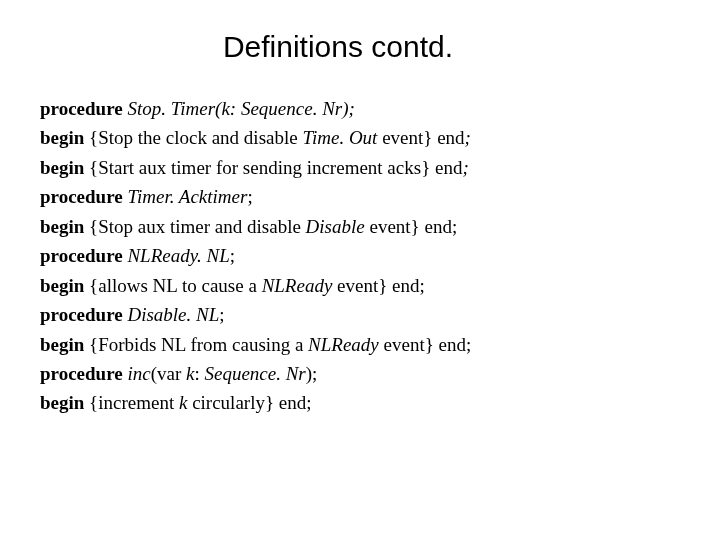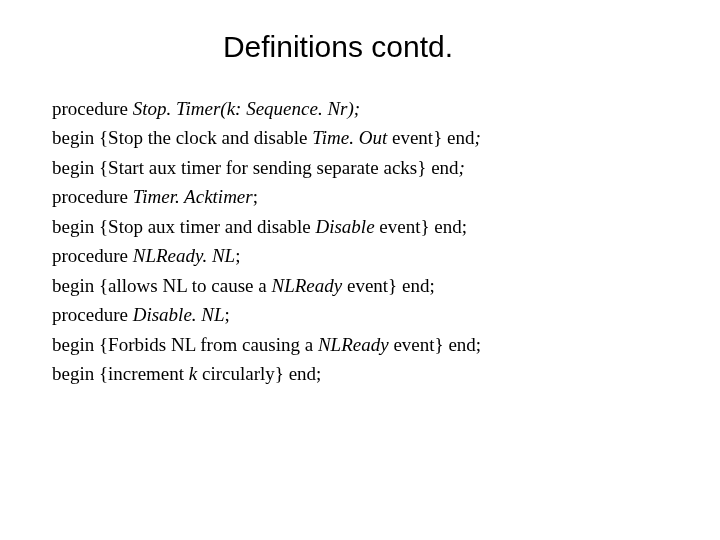--- a/index.html
+++ b/index.html
@@ -23,47 +23,48 @@
     text-align: center;
     margin: 6px 0 30px 0;
     font-weight: normal;
   }
   .body {
     font-family: "Times New Roman", Times, serif;
     font-size: 19px;
     line-height: 1.55;
   }
   .line { white-space: pre-wrap; }
-  .b { font-weight: normal; margin-left: 12px; }
+  .b { font-weight: bold; }
   .i { font-style: italic; text-align: right; }
 </style>
 </head>
 <body>
 
 <div class="slide">
   <h1 class="title">Definitions contd.</h1>
 
   <div class="body">
 
     <div class="line"><span class="b">procedure </span><span class="i">Stop. Timer(k: Sequence. Nr);</span></div>
 
     <div class="line"><span class="b">begin </span><span>{Stop the clock and disable </span><span class="i">Time. Out</span><span> event} end</span><span class="i">;</span></div>
 
 
-    <div class="line"><span class="b">begin </span><span>{Start aux timer for sending separate acks} end</span><span class="i">;</span></div>
+    <div class="line"><span class="b">begin </span><span>{Start aux timer for sending increment acks} end</span><span class="i">;</span></div>
 
     <div class="line"><span class="b">procedure </span><span class="i">Timer. Acktimer</span><span>;</span></div>
 
     <div class="line"><span class="b">begin </span><span>{Stop aux timer and disable </span><span class="i">Disable</span><span> event} end;</span></div>
 
     <div class="line"><span class="b">procedure </span><span class="i">NLReady. NL</span><span>;</span></div>
 
     <div class="line"><span class="b">begin </span><span>{allows NL to cause a </span><span class="i">NLReady</span><span> event} end;</span></div>
 
     <div class="line"><span class="b">procedure </span><span class="i">Disable. NL</span><span>;</span></div>
 
     <div class="line"><span class="b">begin </span><span>{Forbids NL from causing a </span><span class="i">NLReady</span><span> event} end;</span></div>
 
+    <div class="line"><span class="b">procedure </span><span class="i">inc</span><span>(var </span><span class="i">k</span><span>: </span><span class="i">Sequence. Nr</span><span>);</span></div>
 
     <div class="line"><span class="b">begin </span><span>{increment </span><span class="i">k</span><span> circularly} end;</span></div>
 
   </div>
 </div>
 
 </body></html>

